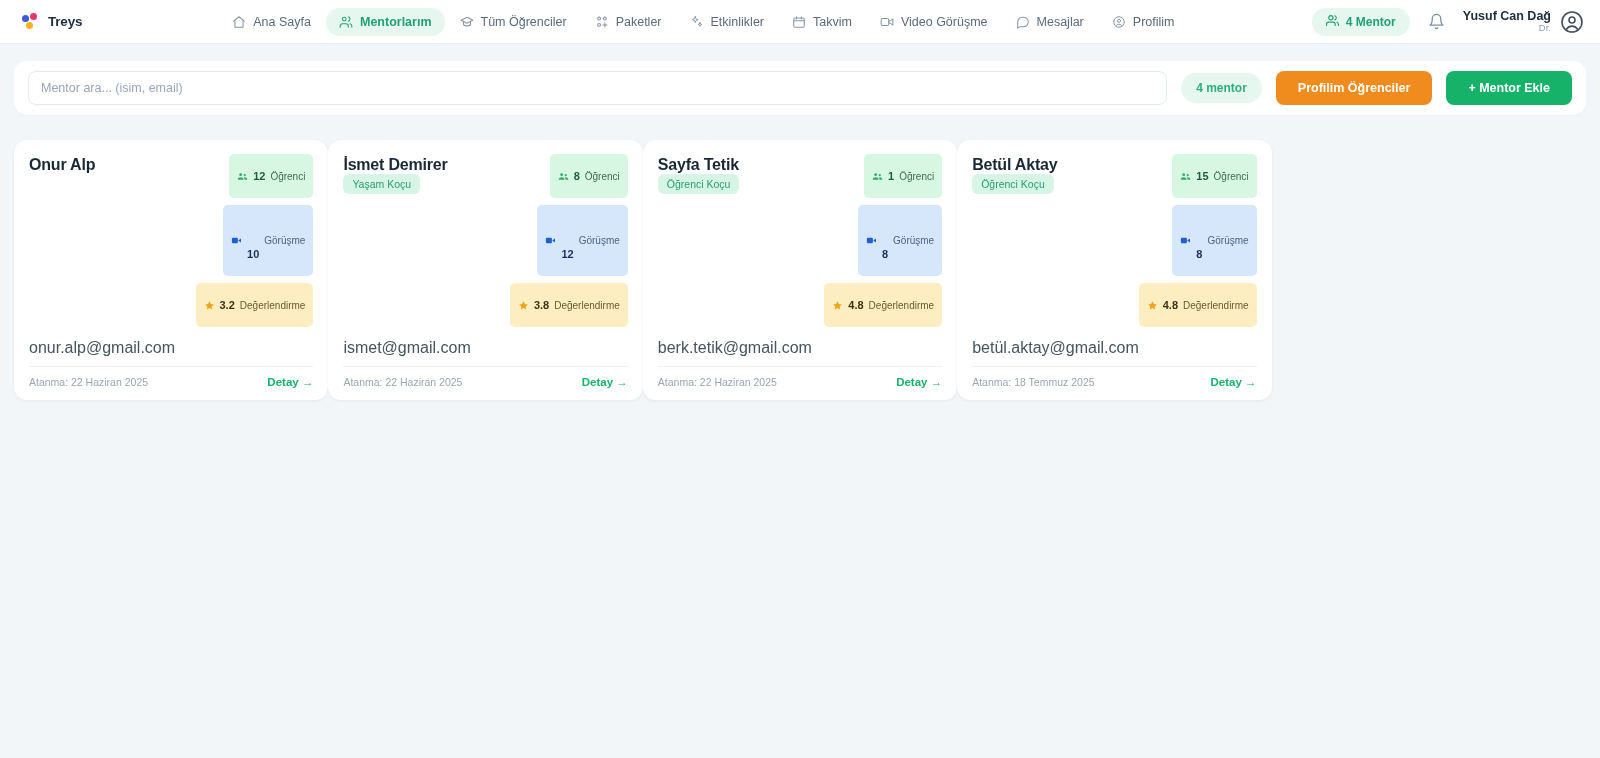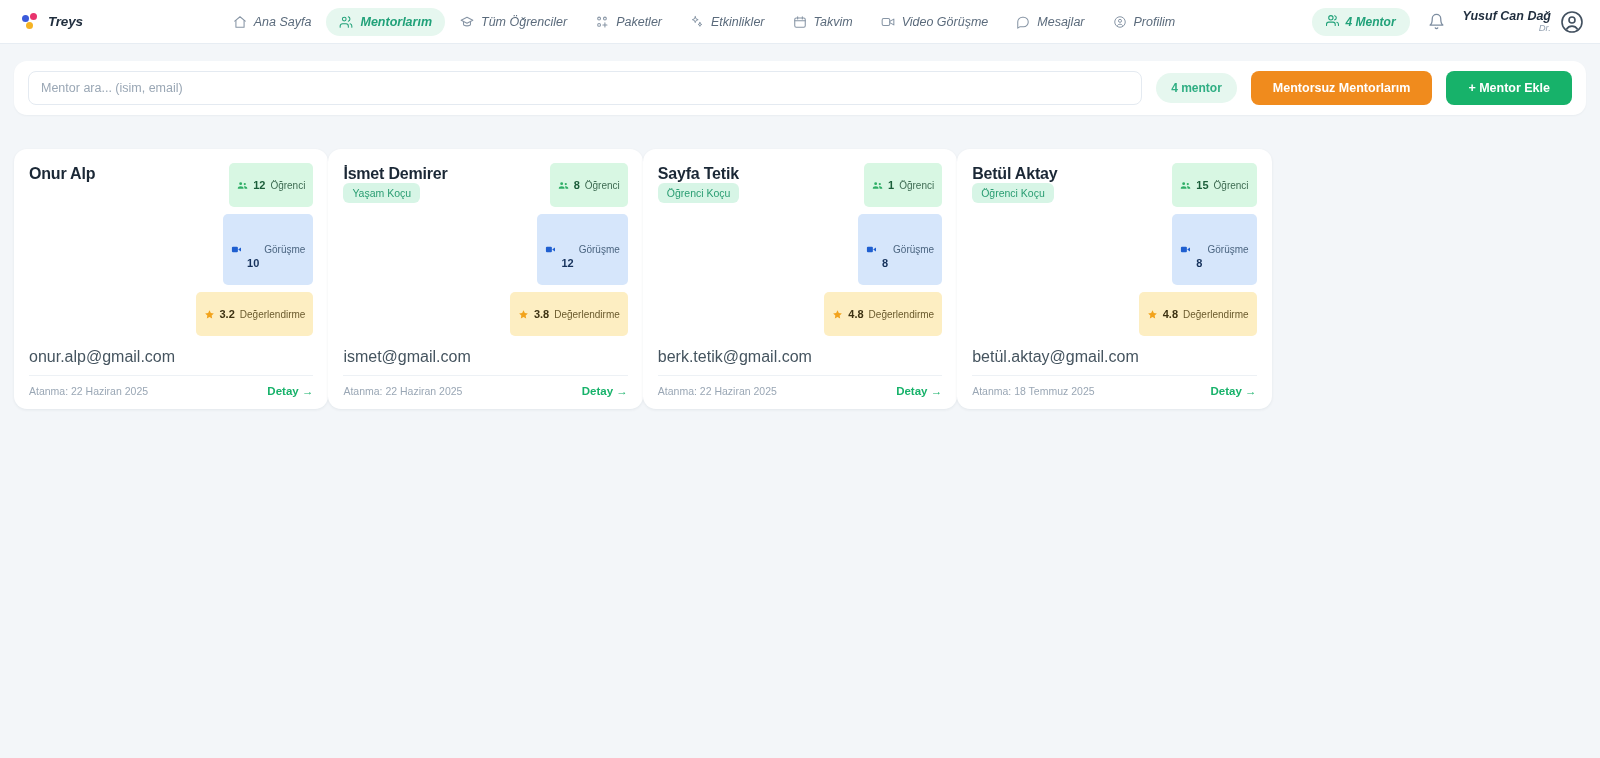--- a/index.html
+++ b/index.html
@@ -14,21 +14,20 @@
 
   
   .topbar {
     height: 44px;
     background: #ffffff;
     border-bottom: 1px solid #e7edf3;
     display: flex;
     align-items: center;
     padding: 0 16px 0 22px;
     position: relative;
-    font-style: italic;
   }
 
   .brand {
     display: flex;
     align-items: center;
     gap: 6px;
     flex: 0 0 auto;
   }
   .brand-logo {
     width: 20px; height: 20px;
@@ -96,21 +95,21 @@
     cursor: pointer;
     justify-content: space-between;
   }
   .user-text { text-align: right; line-height: 1.12; }
   .user-name { font-size: 12.5px; font-weight: 700; color: #1f2d3d; }
   .user-role { font-size: 9.5px; color: #94a2b2; }
   .avatar { color: #42505f; display: flex; }
 
   
   .search-panel {
-    margin: 17px 14px 16px 14px;
+    margin: 17px 14px 7px 14px;
     background: #ffffff;
     border-radius: 13px;
     height: 54px;
     display: flex;
     align-items: center;
     padding: 0 14px;
     gap: 14px;
     box-shadow: 0 1px 2px rgba(20,40,60,0.045);
   }
   .search-input {
@@ -378,21 +377,21 @@
             <path d="M6.5 19.2a6.5 6.5 0 0 1 11 0"></path>
           </svg>
       </span>
     </div>
   </div>
 </div>
 
 <div class="search-panel">
   <input class="search-input" type="text" placeholder="Mentor ara... (isim, email)" style="">
   <div class="count-chip">4 mentor</div>
-  <button class="btn btn-orange">Mentorsuz Mentorlarım</button>
+  <button class="btn btn-orange">Profilim Öğrenciler</button>
   <button class="btn btn-green">+ Mentor Ekle</button>
 </div>
 
 <div class="grid">
     <div class="card">
     <div class="card-top">
       <div class="card-ident">
         <div class="card-name">Onur Alp</div>
 
       </div>

